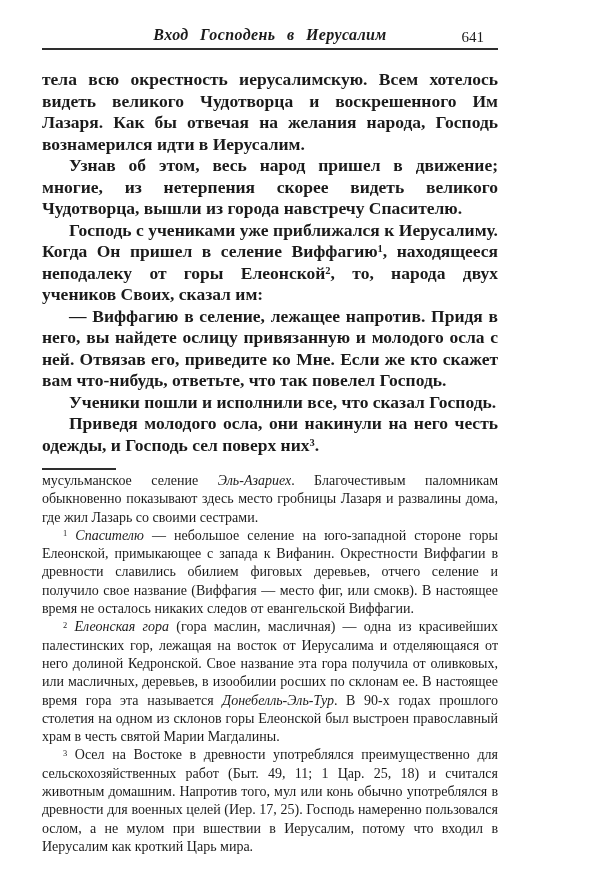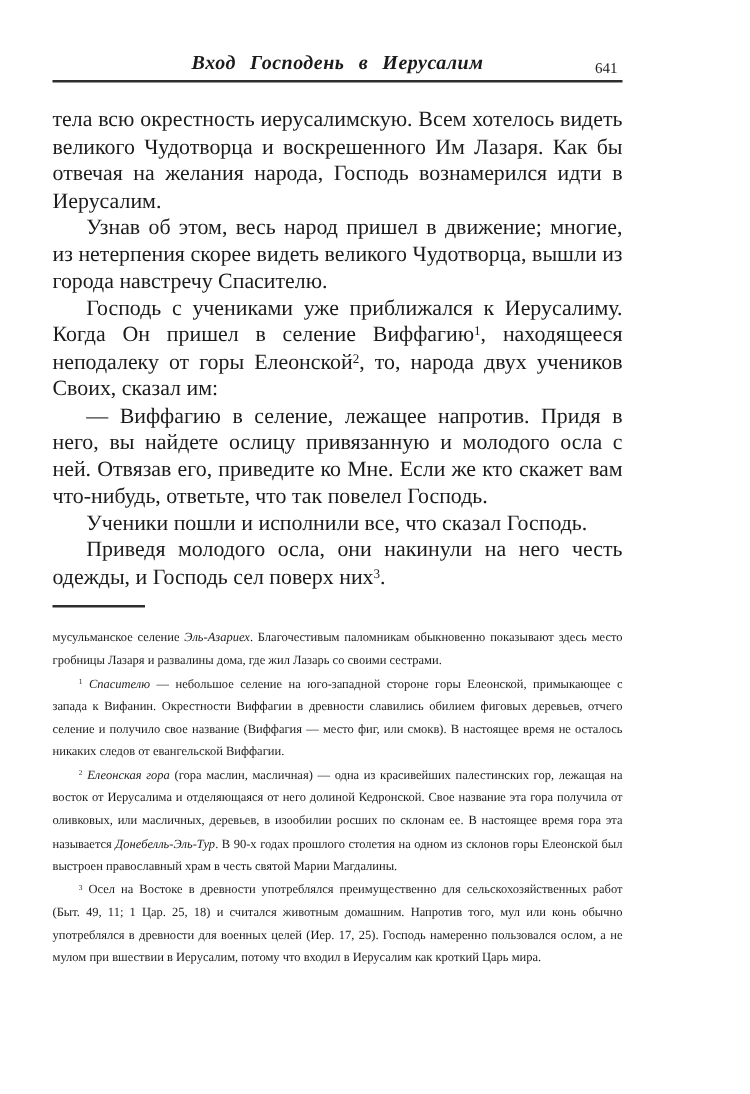--- a/index.html
+++ b/index.html
@@ -8,71 +8,72 @@
     background: #ffffff;
   }
   .page {
     position: relative;
     width: 535px;
     height: 875px;
     box-sizing: border-box;
     background: #ffffff;
     color: #1b1b1b;
     font-family: "Liberation Serif", "DejaVu Serif", serif;
-    padding: 16px 37px 0 42px;
+    padding: 0 37px 0 42px;
     overflow: hidden;
   }
   
   .running-head {
     position: relative;
     margin-top: 26px;
     padding-bottom: 4px;
     border-bottom: 2px solid #2e2e2e;
     text-align: center;
   }
   .running-head .title {
     font-style: italic;
     font-weight: bold;
     font-size: 16px;
     letter-spacing: 0.4px;
     word-spacing: 7px;
     white-space: nowrap;
   }
   .running-head .page-number {
     position: absolute;
-    right: 4px;
+    right: 14px;
     bottom: 2px;
-    font-size: 12px;
+    font-size: 15px;
     font-weight: normal;
     font-style: normal;
   }
   
   .body-text {
     margin-top: 19px;
     font-size: 17.5px;
     line-height: 21.5px;
     text-align: justify;
+    font-weight: bold;
   }
   .body-text p {
     margin: 0;
     text-indent: 27px;
   }
   .body-text p.no-indent {
     text-indent: 0;
   }
   
   .footnote-sep {
     margin-top: 12px;
     width: 74px;
     height: 0;
     border-top: 2px solid #2e2e2e;
   }
   .footnotes {
-    margin-top: 16px;
-    font-size: 10px;
+    margin-top: 2px;
+    font-size: 14px;
     line-height: 18.3px;
     text-align: justify;
   }
   .footnotes p {
     margin: 0;
     text-indent: 21px;
   }
   .footnotes p.no-indent {
     text-indent: 0;
   }

